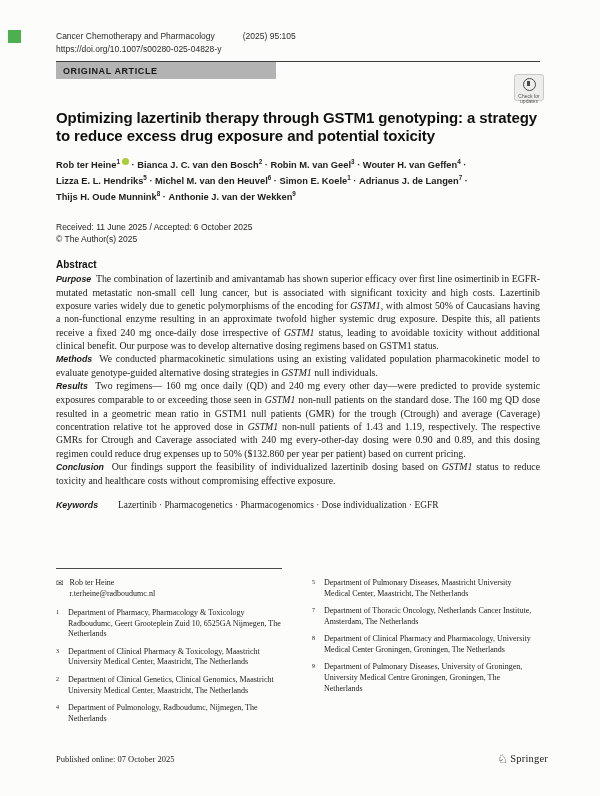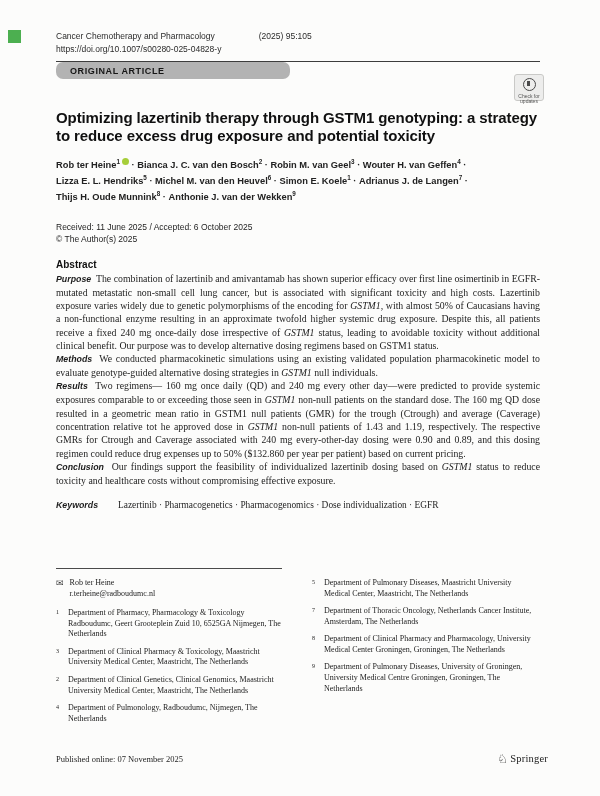--- a/index.html
+++ b/index.html
@@ -10,25 +10,25 @@
   }
   html,body{margin:0;padding:0;}
   body{
     width:600px;height:796px;background:#fcfcfb;color:var(--ink);
     font-family:"Liberation Sans",sans-serif;position:relative;overflow:hidden;
   }
   .page{position:relative;box-sizing:border-box;height:100%;padding:30px 60px 0 56px;}
   .green-marker{position:absolute;left:8px;top:30px;width:13px;height:13px;background:var(--accent-green);}
 
   .journal-header{font-size:8.5px;color:#2b2b2b;line-height:1.5;}
-  .citation{margin-left:44px;}
+  .citation{margin-left:28px;}
   .doi{color:#2b2b2b;}
   .rule{border-top:1.6px solid #3d3d3d;margin-top:5px;}
   .type-bar{background:var(--bar-gray);color:#161616;font-weight:bold;font-size:9px;
-    letter-spacing:.6px;padding:4px 14px 3px;width:206px;border-radius:7px;}
+    letter-spacing:.6px;padding:4px 7px 3px;width:206px;}
 
   .check-badge{position:absolute;top:74px;right:56px;width:30px;height:27px;background:#ededec;
     border:1px solid #c9c9c7;border-radius:3px;text-align:center;cursor:pointer;box-sizing:border-box;padding-top:2px;}
   .cb-circle{display:inline-block;width:11px;height:11px;border:1.8px solid #4a4a4a;border-radius:50%;position:relative;}
   .cb-circle::after{content:"";position:absolute;left:3px;top:1.5px;width:3.5px;height:5.5px;background:#4a4a4a;}
   .cb-text{display:block;font-size:5px;line-height:4.5px;color:#555;transform:translateY(-1px);}
 
   .title{font-size:15px;line-height:1.22;font-weight:bold;color:#101010;margin:30px 0 0;letter-spacing:-.1px;}
 
   .authors{margin-top:12px;font-size:9.3px;font-weight:bold;line-height:1.6;color:#222;}
@@ -160,20 +160,20 @@
           <span>Department of Clinical Pharmacy and Pharmacology, University Medical Center Groningen, Groningen, The Netherlands</span>
         </div>
       <div class="aff">
           <sup>9</sup>
           <span>Department of Pulmonary Diseases, University of Groningen, University Medical Centre Groningen, Groningen, The Netherlands</span>
         </div>
     </div>
   </div>
 
   <div class="bottom">
-    <span>Published online: 07 November 2025</span>
+    <span>Published online: 07 October 2025</span>
     <span class="springer">
         <span class="knight">♘</span>
         <span>Springer</span>
       </span>
   </div>
 
 </div>
 
 </body></html>

